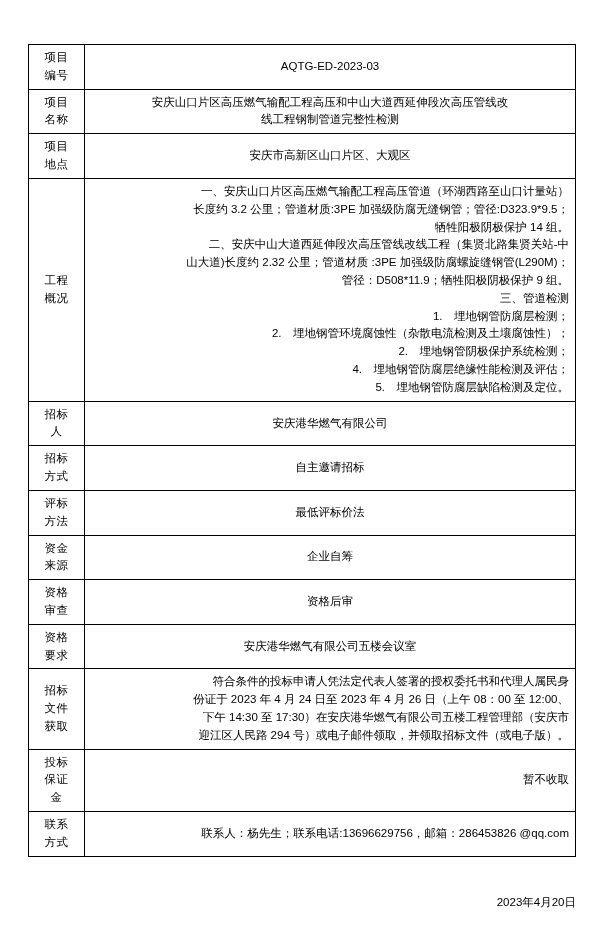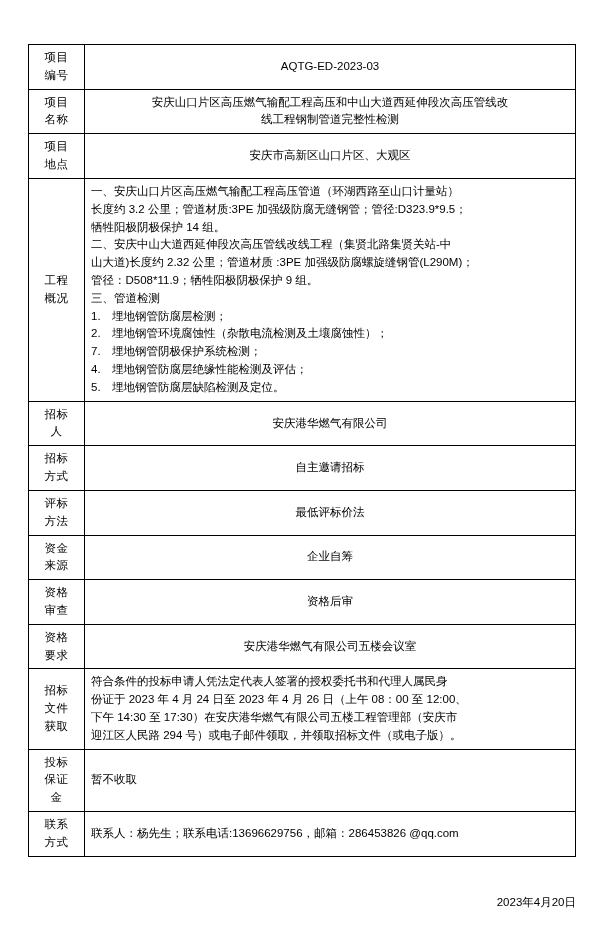--- a/index.html
+++ b/index.html
@@ -37,21 +37,21 @@
     width: 56px;
     text-align: center;
     padding: 4px 2px;
     letter-spacing: 0.5px;
   }
   td.value-center {
     text-align: center;
     margin-left: 20px;
   }
   td.value-left {
-    text-align: left;
+    text-align: right;
     margin-top: 24px;
   }
   .lbl-line {
     display: block;
     text-align: center;
     white-space: nowrap;
   }
   .ov-line {
     display: block;
     text-indent: 0;
@@ -115,21 +115,21 @@
           <td class="value-left">
             <span class="ov-line">一、安庆山口片区高压燃气输配工程高压管道（环湖西路至山口计量站）</span>
             <span class="ov-line">长度约 3.2 公里；管道材质:3PE 加强级防腐无缝钢管；管径:D323.9*9.5；</span>
             <span class="ov-line">牺牲阳极阴极保护 14 组。</span>
             <span class="ov-line">二、安庆中山大道西延伸段次高压管线改线工程（集贤北路集贤关站-中</span>
             <span class="ov-line">山大道)长度约 2.32 公里；管道材质 :3PE 加强级防腐螺旋缝钢管(L290M)；</span>
             <span class="ov-line">管径：D508*11.9；牺牲阳极阴极保护 9 组。</span>
             <span class="ov-line">三、管道检测</span>
             <span class="ov-num">1.　埋地钢管防腐层检测；</span>
             <span class="ov-num">2.　埋地钢管环境腐蚀性（杂散电流检测及土壤腐蚀性）；</span>
-            <span class="ov-num">7.　埋地钢管阴极保护系统检测；</span>
+            <span class="ov-num">2.　埋地钢管阴极保护系统检测；</span>
             <span class="ov-num">4.　埋地钢管防腐层绝缘性能检测及评估；</span>
             <span class="ov-num">5.　埋地钢管防腐层缺陷检测及定位。</span>
           </td>
         </tr>
         <tr>
           <td class="label">
             <span class="lbl-line">招标</span>
             <span class="lbl-line">人</span>
           </td>
           <td class="value-center">

